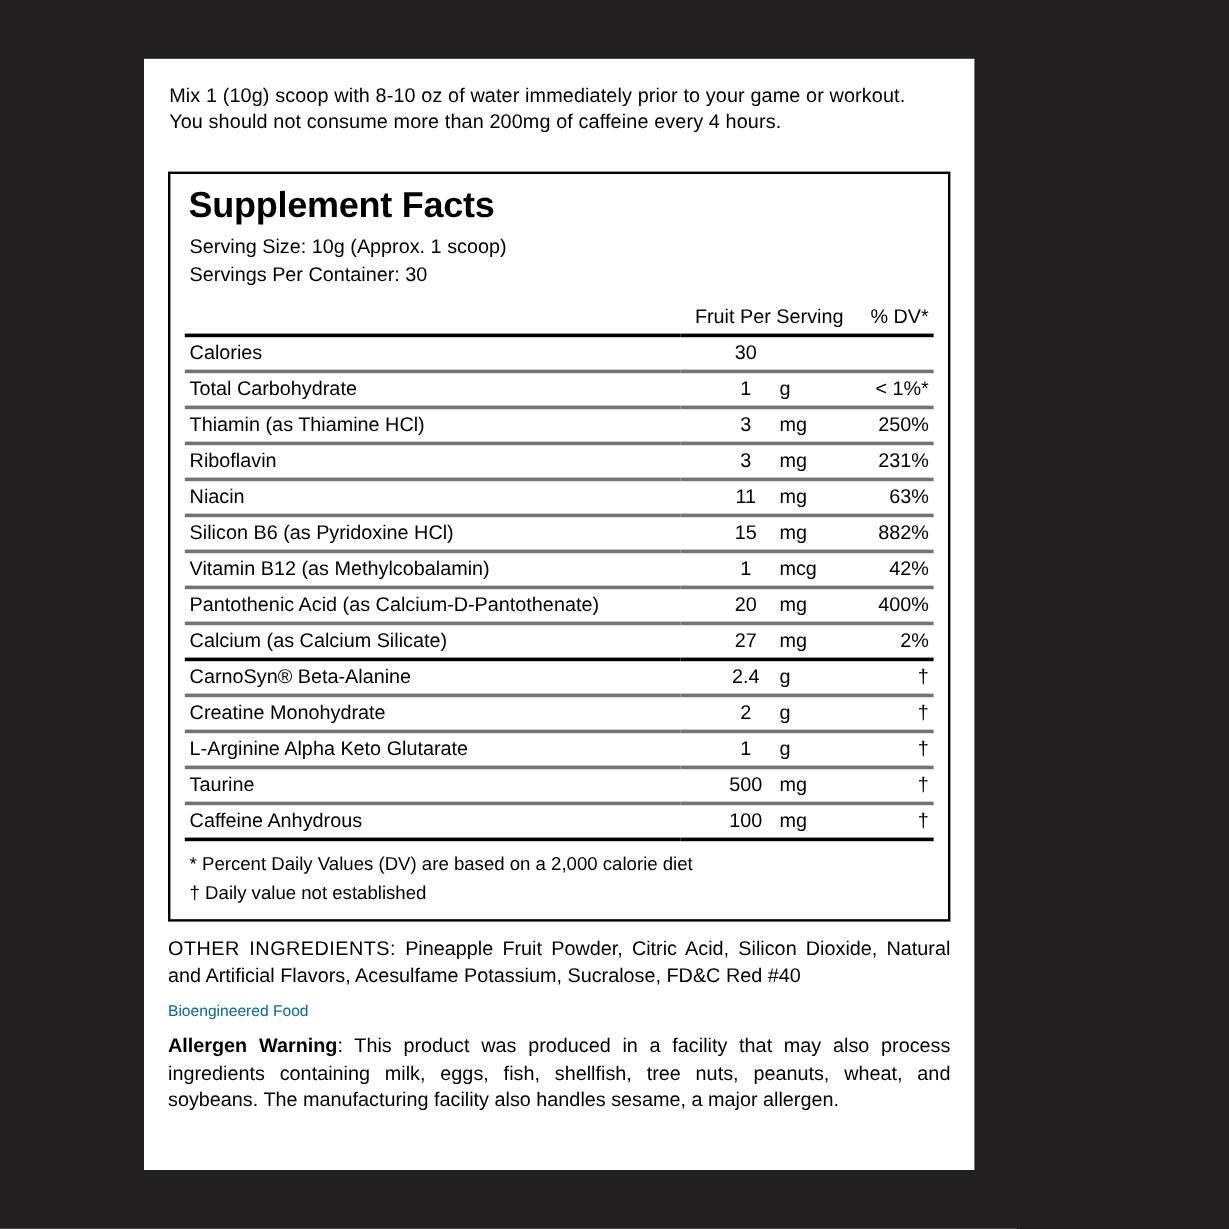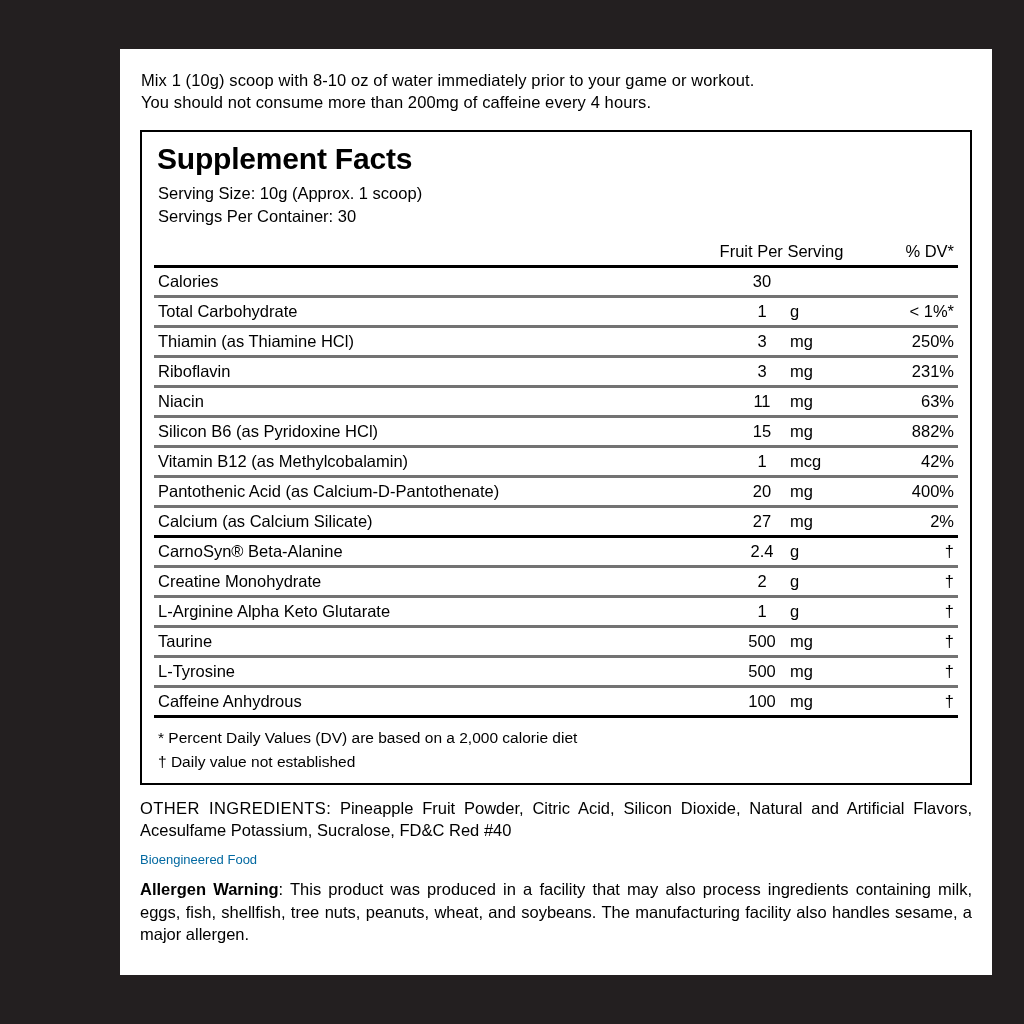--- a/index.html
+++ b/index.html
@@ -10,38 +10,38 @@
     width: 1024px;
     height: 1024px;
     background: #231f20;
     font-family: "Liberation Sans", sans-serif;
     overflow: hidden;
   }
   .label-page {
     position: absolute;
     left: 120px;
     top: 49px;
-    width: 872px;
+    width: 692px;
     height: 926px;
     background: #ffffff;
     box-sizing: border-box;
     padding: 18px 20px 10px 20px;
   }
   .directions {
     font-size: 16.5px;
     line-height: 1.35;
     color: #000;
     margin: 2px 0 0 1px;
     letter-spacing: 0.1px;
   }
   .directions div { white-space: nowrap; }
 
   .facts-box {
     border: 2.5px solid #000;
-    margin-top: 16px;
+    margin-top: 29px;
     padding: 8px 12px 10px 12px;
     box-sizing: border-box;
   }
   .facts-title {
     font-size: 30px;
     font-weight: bold;
     letter-spacing: -0.2px;
     margin: 2px 0 6px 3px;
     color: #000;
   }
@@ -202,25 +202,20 @@
         <td class="col-amt"><span class="amt-num">1</span><span class="amt-unit">g</span></td>
         <td class="col-dv">†</td>
       </tr>
 
       <tr class="thin">
         <td class="col-name">Taurine</td>
         <td class="col-amt"><span class="amt-num">500</span><span class="amt-unit">mg</span></td>
         <td class="col-dv">†</td>
       </tr>
 
-      <tr class="thin">
-        <td class="col-name">L-Tyrosine</td>
-        <td class="col-amt"><span class="amt-num">500</span><span class="amt-unit">mg</span></td>
-        <td class="col-dv">†</td>
-      </tr>
 
       <tr class="thin thick-bottom-row">
         <td class="col-name">Caffeine Anhydrous</td>
         <td class="col-amt"><span class="amt-num">100</span><span class="amt-unit">mg</span></td>
         <td class="col-dv">†</td>
       </tr>
     </tbody>
       </table>
 
     <div class="footnotes">

